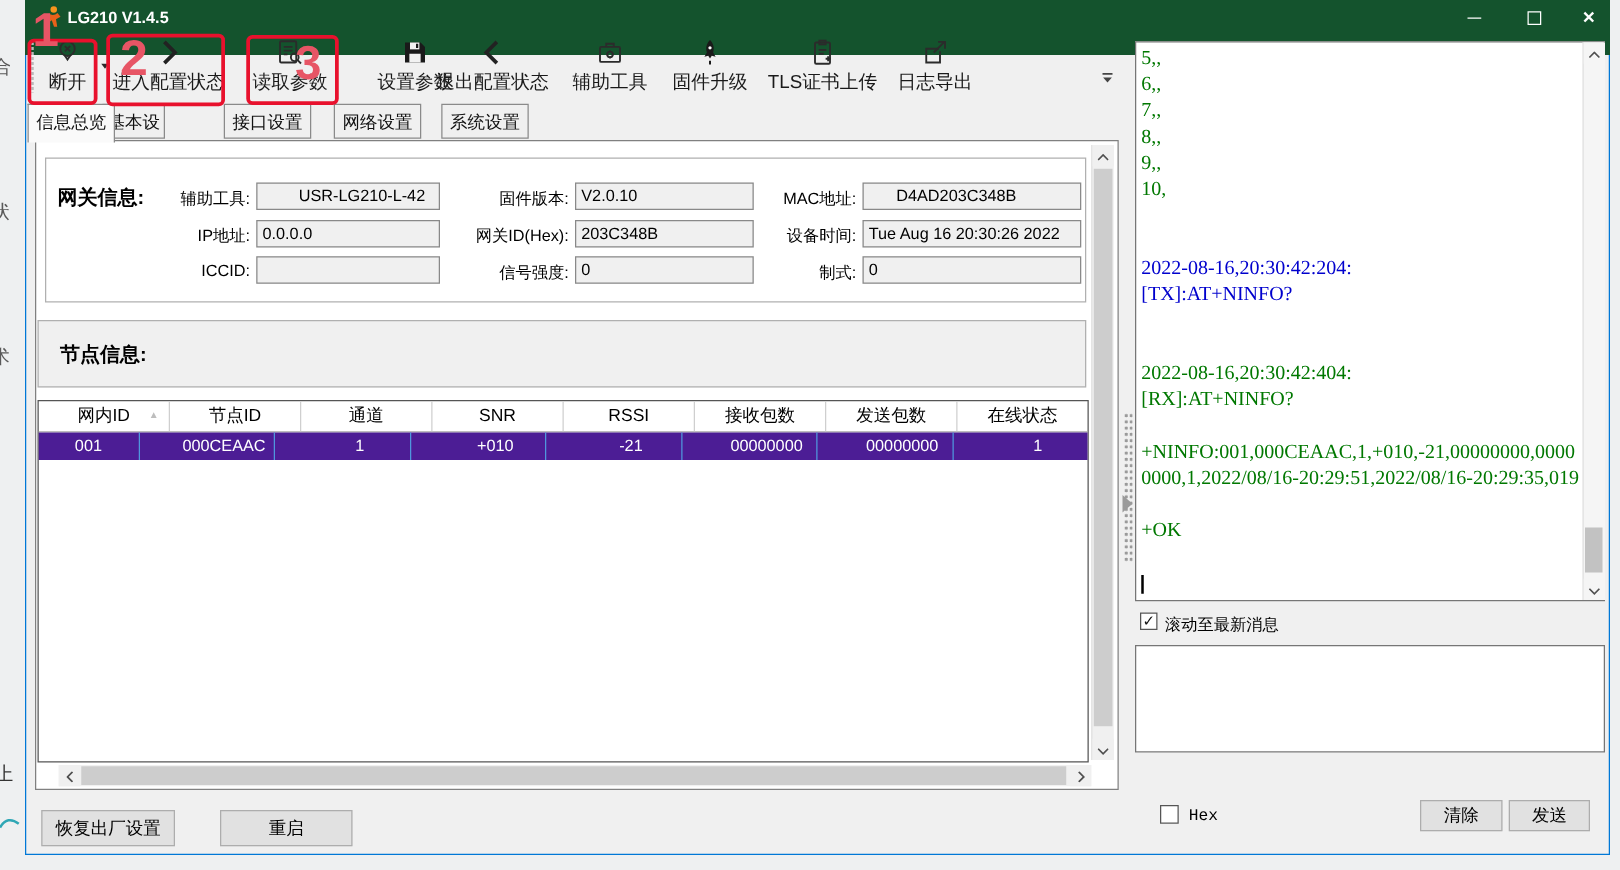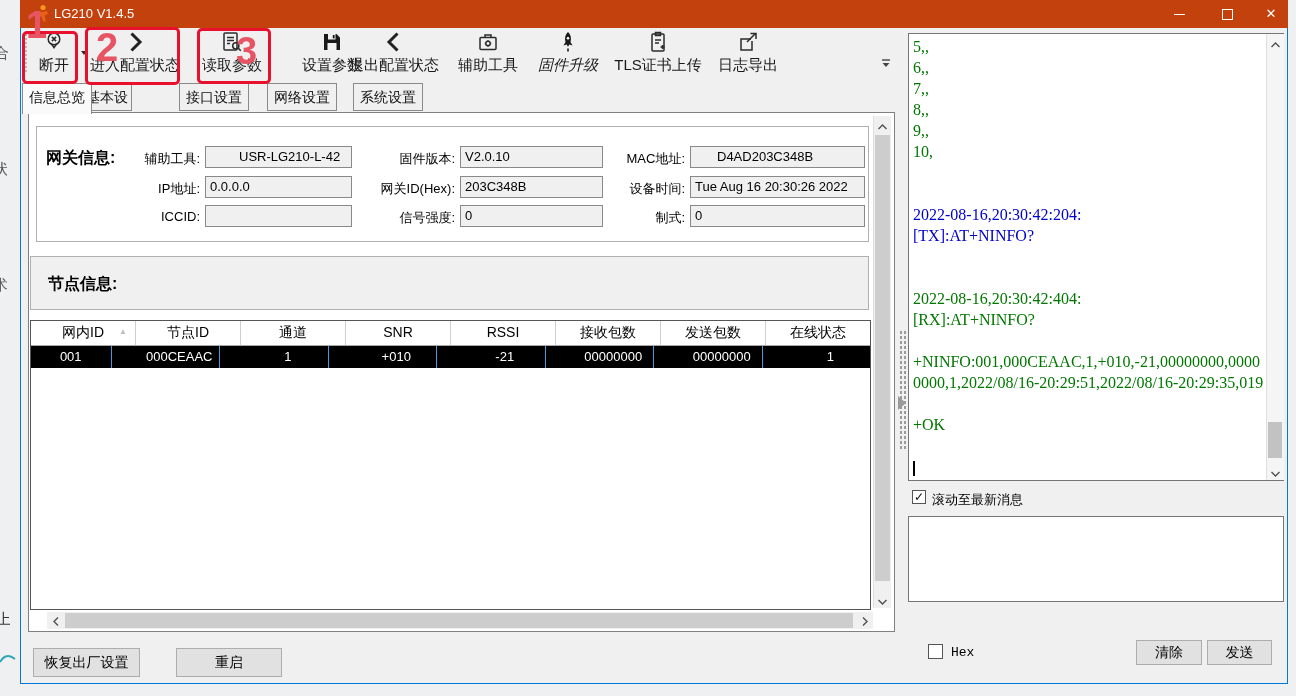--- a/index.html
+++ b/index.html
@@ -3,21 +3,21 @@
 <meta charset="utf-8">
 <style>
   html,body{margin:0;padding:0;}
   body{width:1296px;height:696px;position:relative;background:#eef0f1;font-family:"Liberation Sans",sans-serif;overflow:hidden;}
   .abs{position:absolute;}
   
   .bg-glyph{position:absolute;color:#5a5a5a;font-size:15px;overflow:hidden;width:14px;}
   
   #win{left:20px;top:0;width:1268px;height:684px;background:#f0f0f0;border:1px solid #0078d7;box-sizing:border-box;}
   
-  #titlebar{left:20px;top:0;width:1268px;height:28px;background:#c2410c;}
+  #titlebar{left:20px;top:0;width:1268px;height:44px;background:#14532d;font-weight:bold;}
   #title-text{position:absolute;left:34px;top:6px;color:#fff;font-size:13px;}
   #app-icon{position:absolute;left:16px;top:4px;}
   .winctl{position:absolute;top:0;width:38px;height:28px;color:#fff;text-align:center;line-height:28px;font-size:13px;}
   .ctl-box{display:inline-block;width:9px;height:9px;border:1px solid #fff;margin-top:9px;}
   .ctl-line{display:inline-block;width:11px;height:1px;background:#fff;vertical-align:middle;}
   
   .gripper{left:24px;top:34px;width:4px;height:40px;background-image:repeating-linear-gradient(#b9b9b9 0 2px,transparent 2px 4px);background-size:2px 100%;background-repeat:no-repeat;background-position:1px 0;}
   .titem{position:absolute;top:30px;height:46px;text-align:center;cursor:default;}
   .ticon{display:block;height:24px;}
   .ticon svg{display:inline-block;vertical-align:top;}
@@ -37,21 +37,21 @@
   .flabel{position:absolute;font-size:13px;color:#000;text-align:right;white-space:nowrap;}
   .tin{position:absolute;height:22px;background:#f0f0f0;border:1px solid #898989;box-sizing:border-box;font-size:13px;line-height:20px;padding-left:4px;color:#000;white-space:nowrap;overflow:hidden;}
   
   #node-strip{left:30px;top:256px;width:839px;height:54px;background:#f0f0f0;border:1px solid #b0b0b0;box-sizing:border-box;}
   #node-title{left:48px;top:274px;font-size:16px;font-weight:bold;color:#000;}
   #node-table{left:30px;top:320px;width:841px;height:290px;background:#fff;border:1px solid #555;box-sizing:border-box;}
   .thead{display:flex;height:24px;border-bottom:1px solid #a8a8a8;}
   .th{flex:1;font-size:14px;color:#000;text-align:center;line-height:23px;border-right:1px solid #cfcfcf;position:relative;white-space:nowrap;overflow:hidden;}
   .th:last-child{border-right:none;}
   .sorticon{position:absolute;right:8px;top:7px;font-size:8px;color:#bdbdbd;line-height:1;}
-  .trow{display:flex;height:22px;background:#000000;gap:28px;}
+  .trow{display:flex;height:22px;background:#4c1d95;gap:28px;}
   .td{flex:1;font-size:13px;color:#fff;text-align:center;line-height:22px;border-right:1px solid #4f97dd;white-space:nowrap;overflow:hidden;}
   .td:last-child{border-right:none;}
   
   .sb-track-v{background:#f0f0f0;border-left:1px solid #dfdfdf;}
   .sb-btn{position:absolute;background:#f0f0f0;text-align:center;}
   .sb-thumb{position:absolute;background:#cdcdcd;}
   .sbsvg{margin-top:5px;}
   
   .btn{position:absolute;background:#e1e1e1;border:1px solid #adadad;box-sizing:border-box;font-size:14px;color:#000;text-align:center;}
   
@@ -160,21 +160,21 @@
     <svg width="24" height="24" viewBox="0 0 24 24" fill="none" stroke="#2b2b2b" stroke-width="1.5">
         <rect x="4" y="7.5" width="16" height="12" rx="1"></rect>
         <path d="M9 7.5V5h6v2.5"></path>
         <circle cx="12" cy="13.5" r="2.2"></circle>
         <path d="M12 10.3v1M12 15.7v1M8.8 13.5h1M14.2 13.5h1"></path>
       </svg>
   </span>
   <span class="tlabel">辅助工具</span>
 </div>
 
-<div class="titem" style="left:536px;width:64px;font-style:italic;">
+<div class="titem" style="left:536px;width:64px;">
   <span class="ticon">
     <svg width="24" height="24" viewBox="0 0 24 24">
         <path d="M12 2c2.7 2.6 3.7 6.2 2.5 10l2 3.4-3.1-.9-1.4 2.3-1.4-2.3-3.1.9 2-3.4C8.3 8.2 9.3 4.6 12 2z" fill="#1a1a1a"></path>
         <circle cx="12" cy="8.2" r="1.3" fill="#fff"></circle>
         <path d="M12 18.5v3" stroke="#1a1a1a" stroke-width="1.6"></path>
       </svg>
   </span>
   <span class="tlabel">固件升级</span>
 </div>
 

